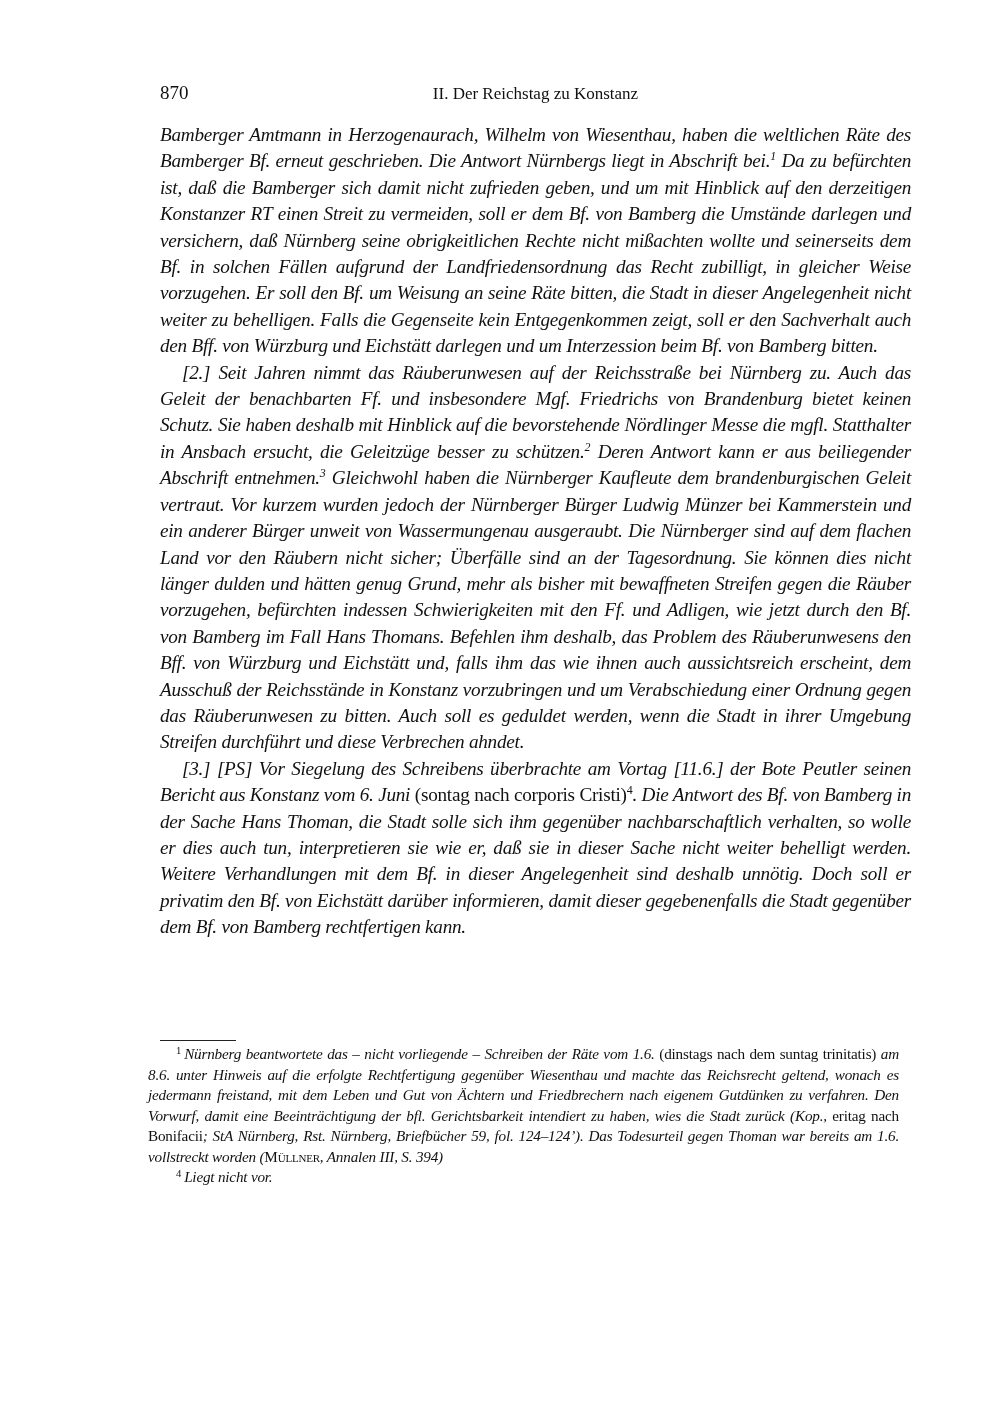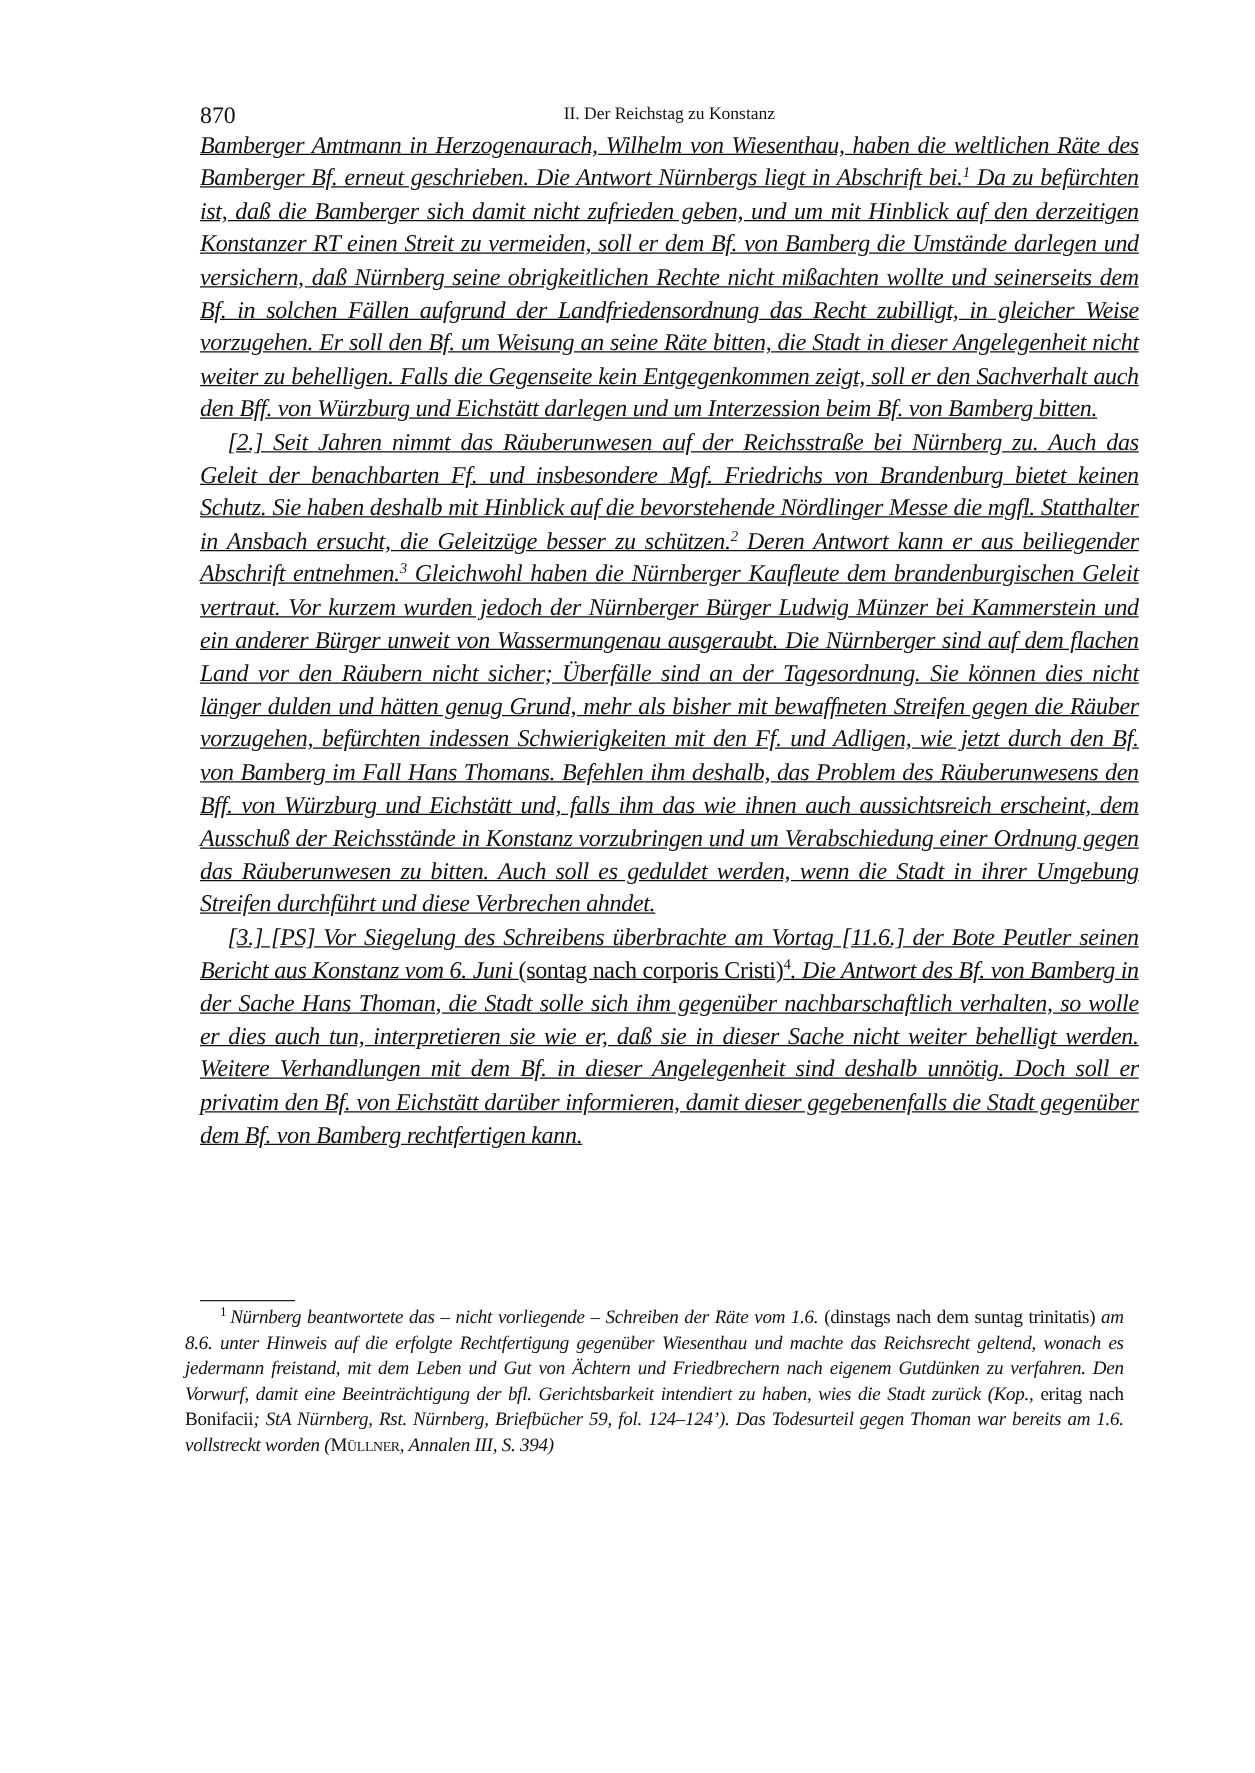--- a/index.html
+++ b/index.html
@@ -1,24 +1,24 @@
 <!DOCTYPE html>
 <html><head>
 <meta charset="utf-8">
 <style>
   html, body { margin: 0; padding: 0; background: #ffffff; }
   body { width: 1004px; height: 1418px; position: relative; overflow: hidden; color: #111; }
   .page { position: absolute; left: 0; top: 0; width: 800px; height: 1418px; background: #fff; }
   .running-head { position: absolute; top: 82px; left: 160px; width: 751px; height: 26px;
     font-family: "Liberation Serif", "DejaVu Serif", serif; font-size: 19px; }
   .page-number { position: absolute; left: 0; top: 0; }
-  .head-title { position: absolute; left: 0; right: 0; top: 2px; text-align: center; font-size: 14px; }
-  .body-text { position: absolute; top: 104px; left: 160px; width: 751px;
+  .head-title { position: absolute; left: 0; right: 0; top: 2px; text-align: center; font-size: 17px; }
+  .body-text { position: absolute; top: 122px; left: 160px; width: 751px;
     font-family: "Liberation Serif", "DejaVu Serif", serif; font-style: italic;
-    font-size: 19.2px; line-height: 26.4px; text-align: justify; letter-spacing: -0.25px; text-decoration: underline; }
+    font-size: 19.2px; line-height: 26.4px; text-align: justify; letter-spacing: -0.25px; }
   .body-text p { margin: 0; }
   .body-text p.indent { text-indent: 22px; }
   .roman { font-style: normal; }
   sup { font-size: 0.62em; line-height: 0; vertical-align: 0.55em; }
   .fn-rule { position: absolute; top: 1040px; left: 160px; width: 76px; height: 0; border-top: 1px solid #222; }
   .footnotes { position: absolute; top: 1044px; left: 148px; width: 751px;
     font-family: "Liberation Serif", "DejaVu Serif", serif; font-style: italic;
     font-size: 15.2px; line-height: 20.5px; text-align: justify; letter-spacing: -0.2px; }
   .footnotes p { margin: 0; text-indent: 28px; }
   .footnotes .fn-mark { font-style: normal; font-size: 0.7em; vertical-align: 0.45em; line-height: 0; margin-right: 3px; }
@@ -39,15 +39,16 @@
 
     <p class="indent"><span>[2.] Seit Jahren nimmt das Räuberunwesen auf der Reichsstraße bei Nürnberg zu. Auch das Geleit der benachbarten Ff. und insbesondere Mgf. Friedrichs von Brandenburg bietet keinen Schutz. Sie haben deshalb mit Hinblick auf die bevorstehende Nördlinger Messe die mgfl. Statthalter in Ansbach ersucht, die Geleitzüge besser zu schützen.</span><sup>2</sup><span> Deren Antwort kann er aus beiliegender Abschrift entnehmen.</span><sup>3</sup><span> Gleichwohl haben die Nürnberger Kaufleute dem brandenburgischen Geleit vertraut. Vor kurzem wurden jedoch der Nürnberger Bürger Ludwig Münzer bei Kammerstein und ein anderer Bürger unweit von Wassermungenau ausgeraubt. Die Nürnberger sind auf dem flachen Land vor den Räubern nicht sicher; Überfälle sind an der Tagesordnung. Sie können dies nicht länger dulden und hätten genug Grund, mehr als bisher mit bewaffneten Streifen gegen die Räuber vorzugehen, befürchten indessen Schwierigkeiten mit den Ff. und Adligen, wie jetzt durch den Bf. von Bamberg im Fall Hans Thomans. Befehlen ihm deshalb, das Problem des Räuberunwesens den Bff. von Würzburg und Eichstätt und, falls ihm das wie ihnen auch aussichtsreich erscheint, dem Ausschuß der Reichsstände in Konstanz vorzubringen und um Verabschiedung einer Ordnung gegen das Räuberunwesen zu bitten. Auch soll es geduldet werden, wenn die Stadt in ihrer Umgebung Streifen durchführt und diese Verbrechen ahndet.</span></p>
 
     <p class="indent"><span>[3.] [PS] Vor Siegelung des Schreibens überbrachte am Vortag [11.6.] der Bote Peutler seinen Bericht aus Konstanz vom 6. Juni </span><span class="roman">(sontag nach corporis Cristi)</span><sup class="roman">4</sup><span>. Die Antwort des Bf. von Bamberg in der Sache Hans Thoman, die Stadt solle sich ihm gegenüber nachbarschaftlich verhalten, so wolle er dies auch tun, interpretieren sie wie er, daß sie in dieser Sache nicht weiter behelligt werden. Weitere Verhandlungen mit dem Bf. in dieser Angelegenheit sind deshalb unnötig. Doch soll er privatim den Bf. von Eichstätt darüber informieren, damit dieser gegebenenfalls die Stadt gegenüber dem Bf. von Bamberg rechtfertigen kann.</span></p>
   </div>
 
   <div class="fn-rule"></div>
 
   <div class="footnotes">
     <p><span class="fn-mark">1</span><span>Nürnberg beantwortete das – nicht vorliegende – Schreiben der Räte vom 1.6. </span><span class="roman">(dinstags nach dem suntag trinitatis)</span><span> am 8.6. unter Hinweis auf die erfolgte Rechtfertigung gegenüber Wiesenthau und machte das Reichsrecht geltend, wonach es jedermann freistand, mit dem Leben und Gut von Ächtern und Friedbrechern nach eigenem Gutdünken zu verfahren. Den Vorwurf, damit eine Beeinträchtigung der bfl. Gerichtsbarkeit intendiert zu haben, wies die Stadt zurück (Kop., </span><span class="roman">eritag nach Bonifacii</span><span>; StA Nürnberg, Rst. Nürnberg, Briefbücher 59, fol. 124–124’). Das Todesurteil gegen Thoman war bereits am 1.6. vollstreckt worden (</span><span class="sc">Müllner</span><span>, Annalen III, S. 394)</span></p>
+    <p><span class="fn-mark">4</span><span>Liegt nicht vor.</span></p>
   </div>
 
 </div>
 
 </body></html>

